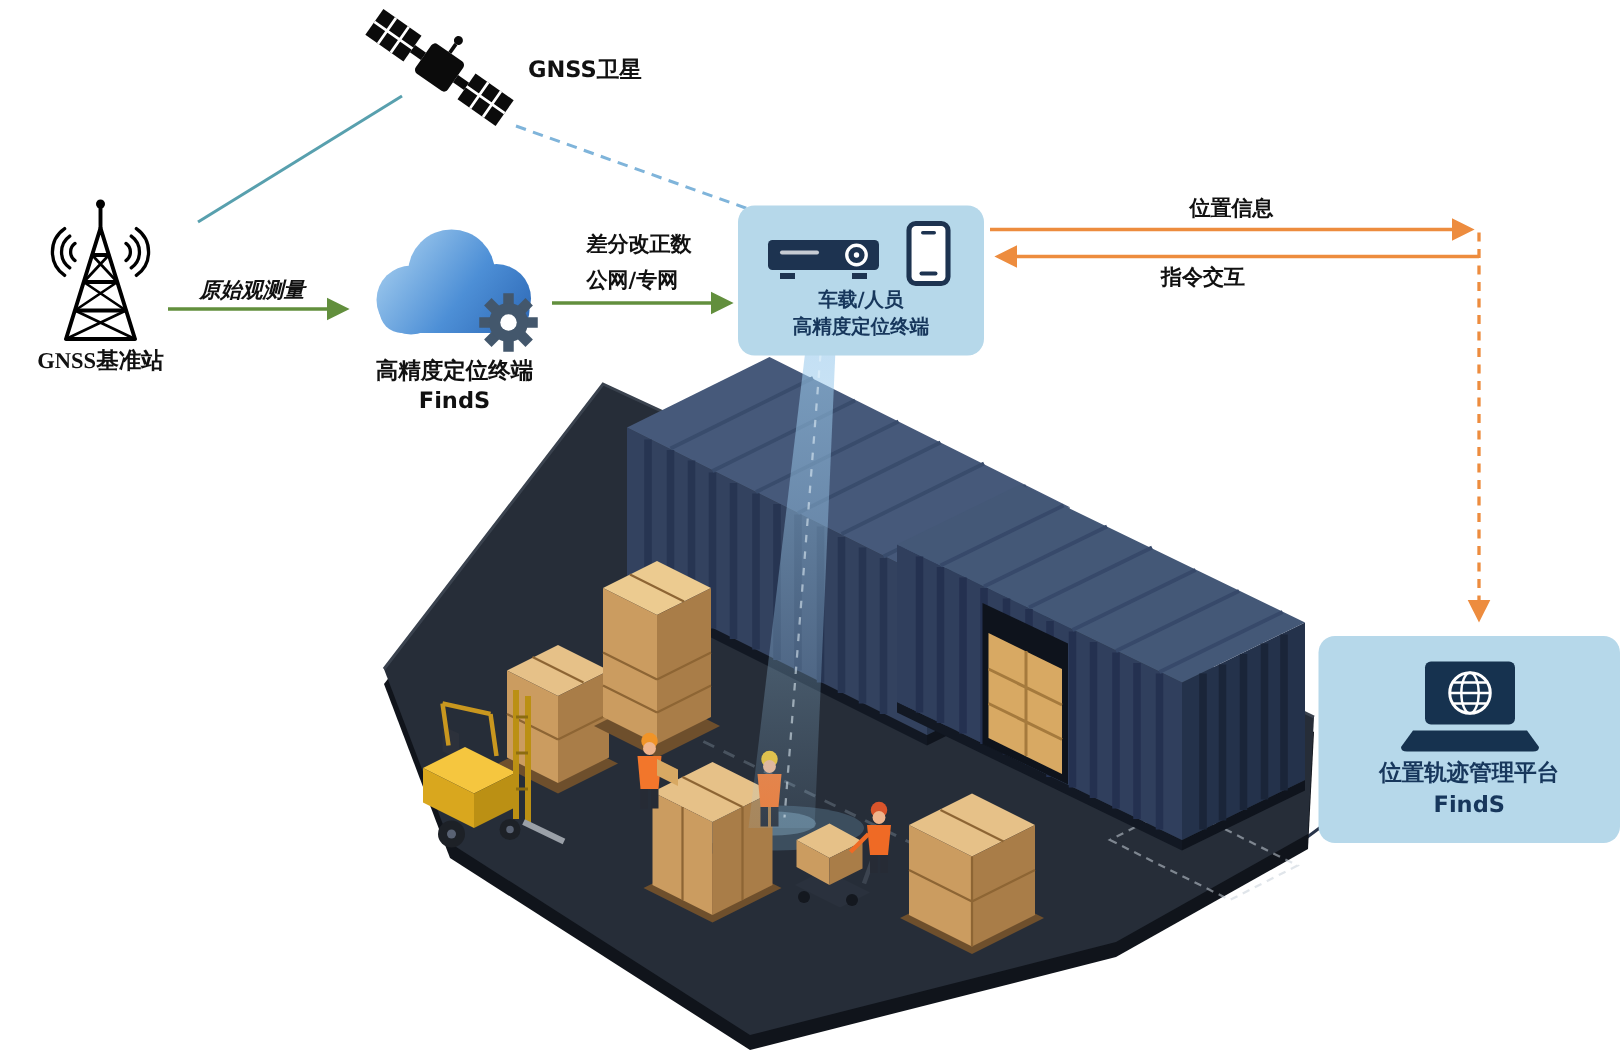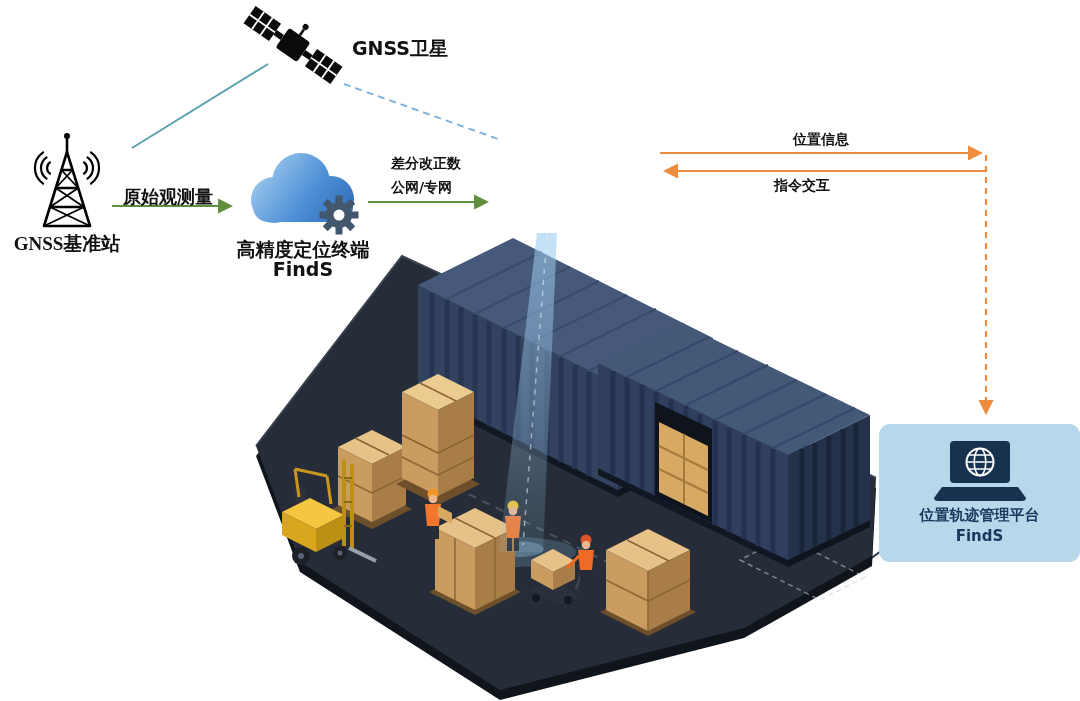--- a/index.html
+++ b/index.html
@@ -3,24 +3,24 @@
 <meta charset="utf-8">
 <style>
   :root{
     --panel-bg:#b6d8ea; --panel-text:#17375c; --green:#628f3d; --orange:#ed8c3e;
     --teal:#58a0ae; --sky:#7fb4da; --ink:#111111;
   }
   html,body{margin:0;padding:0;background:#fff;}
   .canvas{position:relative;width:1080px;height:701px;background:#ffffff;overflow:hidden;
           font-family:"DejaVu Sans","Liberation Sans",sans-serif;}
   .scene-svg{position:absolute;left:0;top:0;width:1080px;height:701px;}
-  .lbl{position:absolute;font-weight:700;color:var(--ink);font-size:19px;line-height:1.25;white-space:nowrap;}
+  .lbl{position:absolute;font-weight:700;color:var(--ink);font-size:15px;line-height:1.25;white-space:nowrap;}
   .center{text-align:center;}
   .md{font-size:14px;}
-  .sm{font-size:18px;}
+  .sm{font-size:14px;font-style:italic;}
   .panel{position:absolute;background:var(--panel-bg);border-radius:11px;display:flex;
          flex-direction:column;align-items:center;justify-content:center;}
   .terminal{left:492px;top:137px;width:164px;height:96px;gap:1px;padding:2px 0;}
   .platform{left:879px;top:424px;width:201px;height:138px;gap:2px;}
   .p-label{font-weight:700;color:var(--panel-text);font-size:13px;line-height:1.3;white-space:nowrap;}
   .platform .p-label{font-size:15px;}
 </style>
 </head>
 <body>
 
@@ -205,20 +205,39 @@
         <rect x="587" y="570" width="5" height="12" fill="#262b35"></rect>
       </g>
     </g>
 
     <g>
       <polygon points="537,233 557,233 543,552 499,552" fill="url(#beamGrad)"></polygon>
       <path d="M547,236 L523,545" stroke="#e8f4fc" stroke-opacity="0.55" stroke-width="1.5" stroke-dasharray="5 6" fill="none"></path>
     </g>
   </svg>
 
+  <div class="panel terminal">
+    <svg width="132" height="46" viewBox="0 0 132 46">
+      <g>
+        <rect x="4" y="14" width="74" height="20" rx="3" fill="#1d3350"></rect>
+        <rect x="12" y="21" width="26" height="2.6" rx="1.3" fill="#ffffff" opacity="0.75"></rect>
+        <circle cx="63" cy="24" r="6.5" fill="none" stroke="#ffffff" stroke-width="2.2"></circle>
+        <circle cx="63" cy="24" r="1.8" fill="#ffffff"></circle>
+        <rect x="12" y="36" width="10" height="4" fill="#1d3350"></rect>
+        <rect x="60" y="36" width="10" height="4" fill="#1d3350"></rect>
+      </g>
+      <g>
+        <rect x="98" y="3" width="26" height="40" rx="4.5" fill="#ffffff" stroke="#1d3350" stroke-width="3.4"></rect>
+        <rect x="106" y="8" width="10" height="2.4" rx="1.2" fill="#1d3350"></rect>
+        <rect x="105" y="35" width="12" height="2.6" rx="1.3" fill="#1d3350"></rect>
+      </g>
+    </svg>
+    <div class="p-label">车载/人员</div>
+    <div class="p-label">高精度定位终端</div>
+  </div>
 
   <div class="panel platform">
     <svg width="96" height="64" viewBox="0 0 96 64">
       <rect x="18" y="1" width="60" height="42" rx="4" fill="#16324f"></rect>
       <g>
         <circle cx="48" cy="22" r="13.5" fill="none" stroke="#ffffff" stroke-width="2"></circle>
         <ellipse cx="48" cy="22" rx="5.8" ry="13.5" fill="none" stroke="#ffffff" stroke-width="1.6"></ellipse>
         <path d="M34.5,22 h27 M37,15 h22 M37,29 h22" stroke="#ffffff" stroke-width="1.6" fill="none"></path>
       </g>
       <path d="M10,47 L86,47 L94,58 Q94,61 90,61 L6,61 Q2,61 2,58 Z" fill="#16324f"></path>

